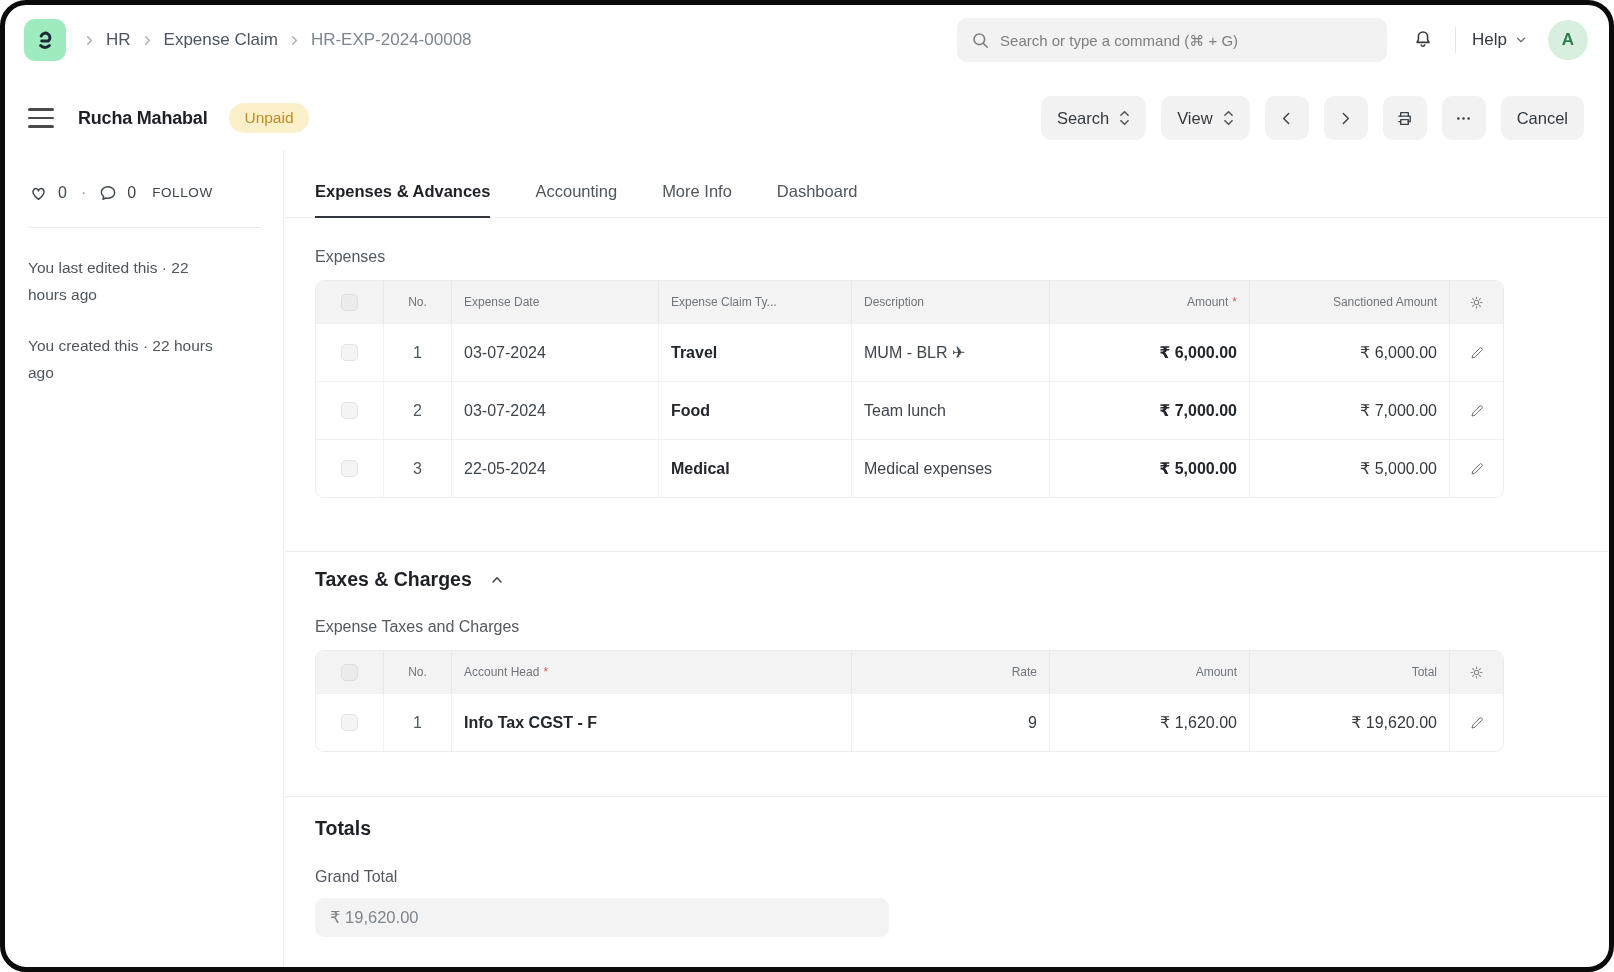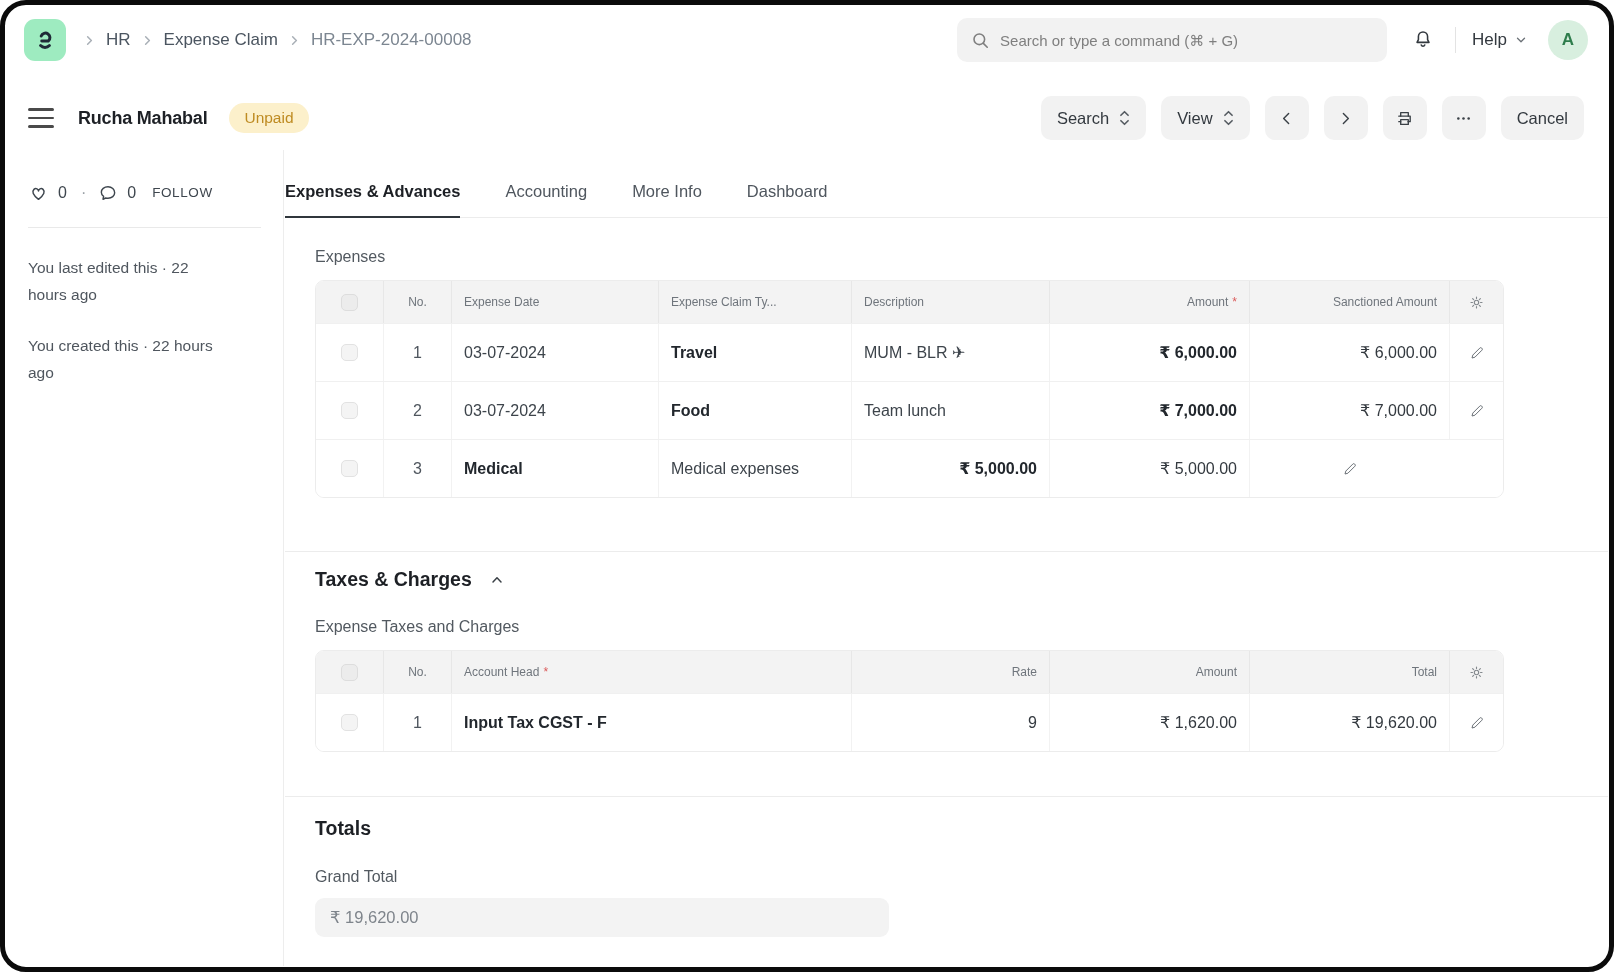--- a/index.html
+++ b/index.html
@@ -41,21 +41,21 @@
   .social { display:flex; align-items:center; gap:9px; color:#3E464E; font-size:16px; }
   .social .count { margin-right:2px; }
   .social .dot { color:#9aa0a6; margin:0 3px; }
   .follow { font-size:13.5px; letter-spacing:0.6px; color:#3E464E; margin-left:5px; cursor:pointer; }
   .side-divider { border:none; border-top:1px solid #E9E9E9; margin:24px 0 0 0; }
   .side-note { margin-top:26px; width:196px; font-size:15.5px; line-height:1.75; color:#4F565E; }
   .side-note + .side-note { margin-top:24px; }
 
   
   .main { position:absolute; top:150px; left:285px; right:6px; bottom:6px; background:#fff; }
-  .tabs { height:68px; display:flex; align-items:flex-end; gap:45px; border-bottom:1px solid #ECECEC; }
+  .tabs { height:68px; display:flex; align-items:flex-end; gap:45px; padding-left:30px; border-bottom:1px solid #ECECEC; }
   .tab { font-size:16.5px; color:#4F565E; padding-bottom:15px; border-bottom:2px solid transparent; margin-bottom:-1px; cursor:pointer; white-space:nowrap; }
   .tab.active { color:#1D2025; font-weight:700; border-bottom-color:#30363c; }
 
   .content { padding:0 104px 16px 30px; }
   .field-label { font-size:16px; color:#525960; }
   .tbl-label { margin-top:30px; margin-bottom:14px; }
 
   .grid-table { border:1px solid #ECECEC; border-radius:9px; overflow:hidden; }
   .g-row { display:grid; align-items:center; background:#fff; }
   .exp-cols { grid-template-columns:67px 68px 207px 193px 198px 200px 200px 1fr; }
@@ -289,20 +289,21 @@
               </svg>
           </button>
         </div>
       </div>
 
       <div class="g-row g-body exp-cols">
         <div class="cell center">
             <span class="checkbox"></span>
           </div>
         <div class="cell center c-num">3</div>
+        <div class="cell c-date">22-05-2024</div>
         <div class="cell c-bold">Medical</div>
         <div class="cell c-desc">Medical expenses</div>
         <div class="cell right c-amt">₹ 5,000.00</div>
         <div class="cell right c-sanc">₹ 5,000.00</div>
         <div class="cell center">
           <button class="mini-btn">
             <svg width="16" height="16" viewBox="0 0 24 24" fill="none" stroke="#6b7177" stroke-width="1.5" stroke-linejoin="round">
                 <path d="M4.5 19.5 l1.2-4.4 L16.2 4.6 a2 2 0 0 1 2.8 0 l.4.4 a2 2 0 0 1 0 2.8 L8.9 18.3 l-4.4 1.2z"></path>
               </svg>
           </button>
@@ -344,21 +345,21 @@
             </svg>
           </button>
         </div>
       </div>
 
       <div class="g-row g-body tax-cols">
         <div class="cell center">
             <span class="checkbox"></span>
           </div>
         <div class="cell center c-num">1</div>
-        <div class="cell c-bold">Input Tax CGST - F</div>
+        <div class="cell c-bold">Info Tax CGST - F</div>
         <div class="cell right c-sanc">9</div>
         <div class="cell right c-sanc">₹ 1,620.00</div>
         <div class="cell right c-sanc">₹ 19,620.00</div>
         <div class="cell center">
           <button class="mini-btn">
             <svg width="16" height="16" viewBox="0 0 24 24" fill="none" stroke="#6b7177" stroke-width="1.5" stroke-linejoin="round">
                 <path d="M4.5 19.5 l1.2-4.4 L16.2 4.6 a2 2 0 0 1 2.8 0 l.4.4 a2 2 0 0 1 0 2.8 L8.9 18.3 l-4.4 1.2z"></path>
               </svg>
           </button>
         </div>

